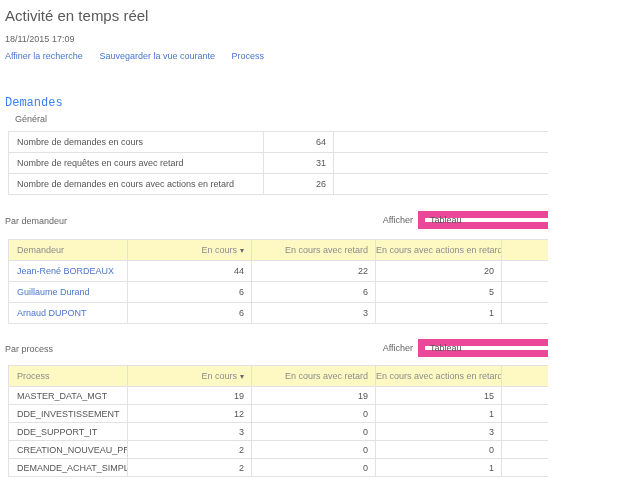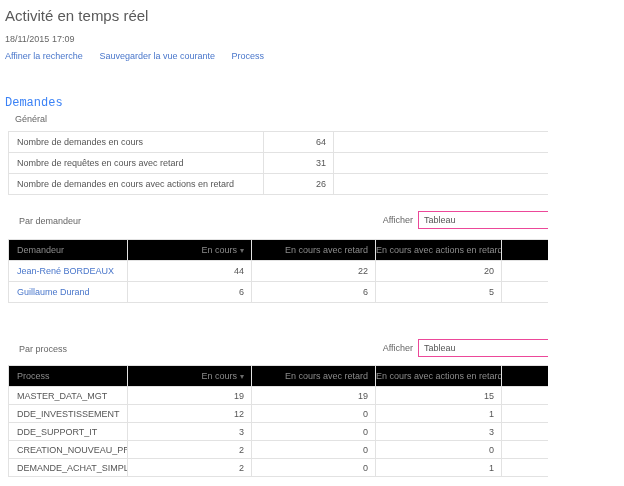--- a/index.html
+++ b/index.html
@@ -11,35 +11,35 @@
   .timestamp  { position:absolute; left:5px; top:34px; font-size:9px; color:#666; }
   .toolbar    { position:absolute; left:5px; top:51px; font-size:9px; }
   .toolbar a  { color:#4a77cb; text-decoration:none; margin-right:14px; cursor:pointer; }
 
   .section-title { position:absolute; left:5px; top:96px; font-size:12px; color:#3b82f6;font-family:Liberation Mono, monospace; }
   .sub-label     { font-size:9px; color:#666; }
   .general-label { position:absolute; left:15px; top:114px; }
 
   table { border-collapse:collapse; table-layout:fixed; font-size:9px; color:#555; }
   td, th { border:1px solid #e2e2e2; overflow:hidden; white-space:nowrap; vertical-align:middle; font-weight:normal; }
-  th { background:#000000; color:#8c8c8c; text-align:left; }
+  th { background:#fef9c3; color:#8c8c8c; text-align:left; }
   .cell-label, th.h-label { padding-left:8px; text-align:left; }
   .cell-num, th.h-num { padding-right:7px; text-align:right; }
   .cell-empty { }
 
   .general-table { position:absolute; left:8px; top:131px; width:609px;border-radius:24px; }
   .general-table td { height:21px; }
 
   .section-head { position:absolute; left:0; width:624px; height:18px; }
   .head-demandeur { top:211px; }
   .head-process   { top:339px; }
-  .section-head .sub-label { position:absolute; left:19px; top:5px; }
+  .section-head .sub-label { position:absolute; left:5px; top:5px; }
   .display-ctrl { position:absolute; right:2px; top:0; display:flex; align-items:center; }
   .display-ctrl .sub-label { position:static; margin-right:5px; }
-  .select-box { width:204px; height:18px; border:1px solid #ec4899; background:#fff; display:flex; align-items:center; justify-content:space-between; cursor:pointer; }
+  .select-box { width:204px; height:18px; border:7px solid #ec4899; background:#fff; display:flex; align-items:center; justify-content:space-between; cursor:pointer; }
   .select-value { font-size:9px; color:#555; padding-left:5px; }
   .select-arrow { width:17px; height:16px; margin-right:0; border:1px solid #9a9da1; background:#fbfbfb; display:flex; align-items:center; justify-content:center; font-size:9px; font-weight:bold; color:#1a1a1a; line-height:1; }
 
   .stats-table { position:absolute; left:8px; width:609px; }
   .table-demandeur { top:239px; }
   .table-demandeur td, .table-demandeur th { height:21px; }
   .table-process { top:365px; }
   .table-process th { height:21px; }
   .table-process td { height:18px; }
 
@@ -124,20 +124,27 @@
           <td class="cell-num">20</td>
           <td class="cell-empty"></td>
         </tr>
         <tr>
           <td class="cell-label"><a class="name-link">Guillaume Durand</a></td>
           <td class="cell-num">6</td>
           <td class="cell-num">6</td>
           <td class="cell-num">5</td>
           <td class="cell-empty"></td>
         </tr>
+        <tr>
+          <td class="cell-label"><a class="name-link">Arnaud DUPONT</a></td>
+          <td class="cell-num">6</td>
+          <td class="cell-num">3</td>
+          <td class="cell-num">1</td>
+          <td class="cell-empty"></td>
+        </tr>
       </tbody>
   </table>
 
   <div class="section-head head-process">
     <span class="sub-label">Par process</span>
     <div class="display-ctrl">
       <span class="sub-label">Afficher</span>
       <div class="select-box">
         <span class="select-value">Tableau</span>
         <span class="select-arrow">∨</span>

